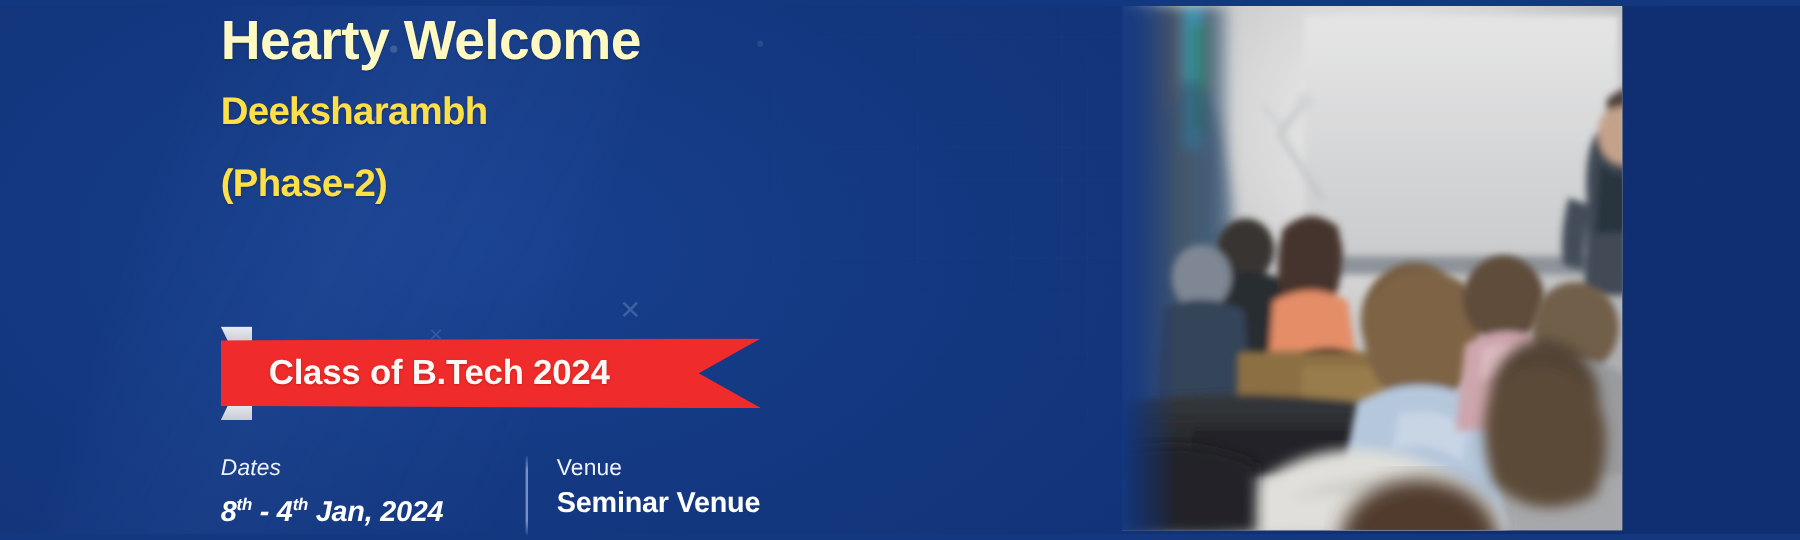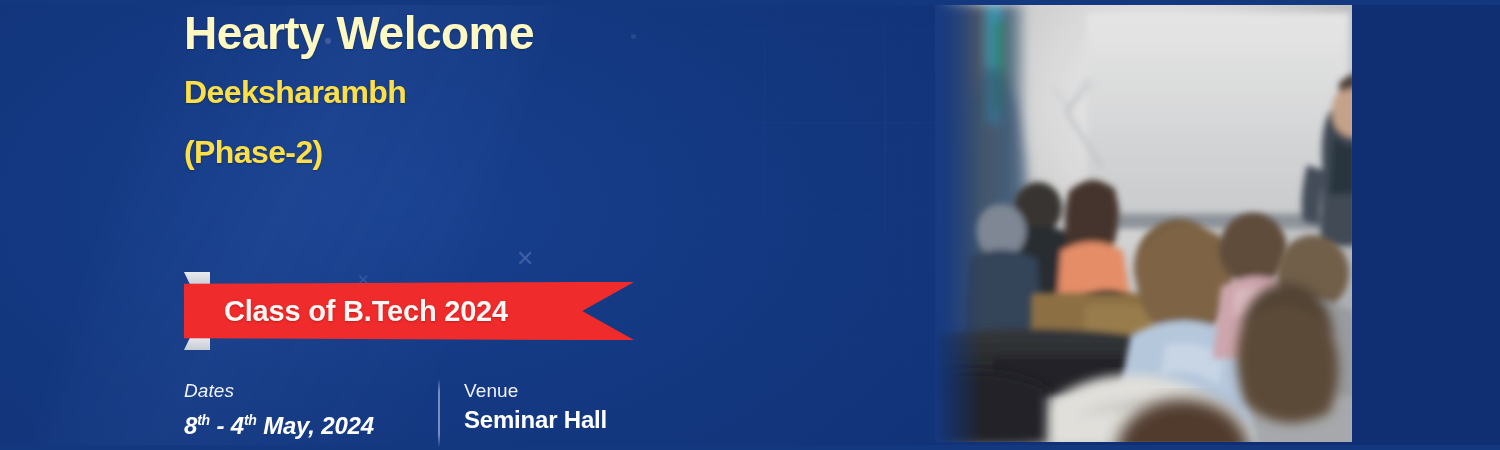--- a/index.html
+++ b/index.html
@@ -215,28 +215,28 @@
       <div class="ribbon-tab top"></div>
       <div class="ribbon-tab bottom"></div>
       <div class="ribbon-main"></div>
       <div class="ribbon-text">Class of B.Tech 2024</div>
     </div>
 
     <div class="info-row">
 
       <div class="info-col dates">
         <div class="info-label">Dates</div>
-        <div class="info-value"><span>8</span><sup>th</sup><span> - </span><span>4</span><sup>th</sup><span> May, 2024</span></div>
+        <div class="info-value"><span>8</span><sup>th</sup><span> - </span><span>4</span><sup>th</sup><span> Jan, 2024</span></div>
       </div>
 
       <div class="info-divider"></div>
 
       <div class="info-col venue">
         <div class="info-label">Venue</div>
-        <div class="info-value">Seminar Hall</div>
+        <div class="info-value">Seminar Venue</div>
       </div>
 
     </div>
   </div>
 
   <div class="photo">
     <svg viewBox="0 0 417 437" preserveAspectRatio="xMidYMid slice" aria-hidden="true">
       <defs>
         <radialGradient id="wallGlow" cx="52%" cy="22%" r="72%">
           <stop offset="0%" stop-color="#fbfbfb"></stop>

